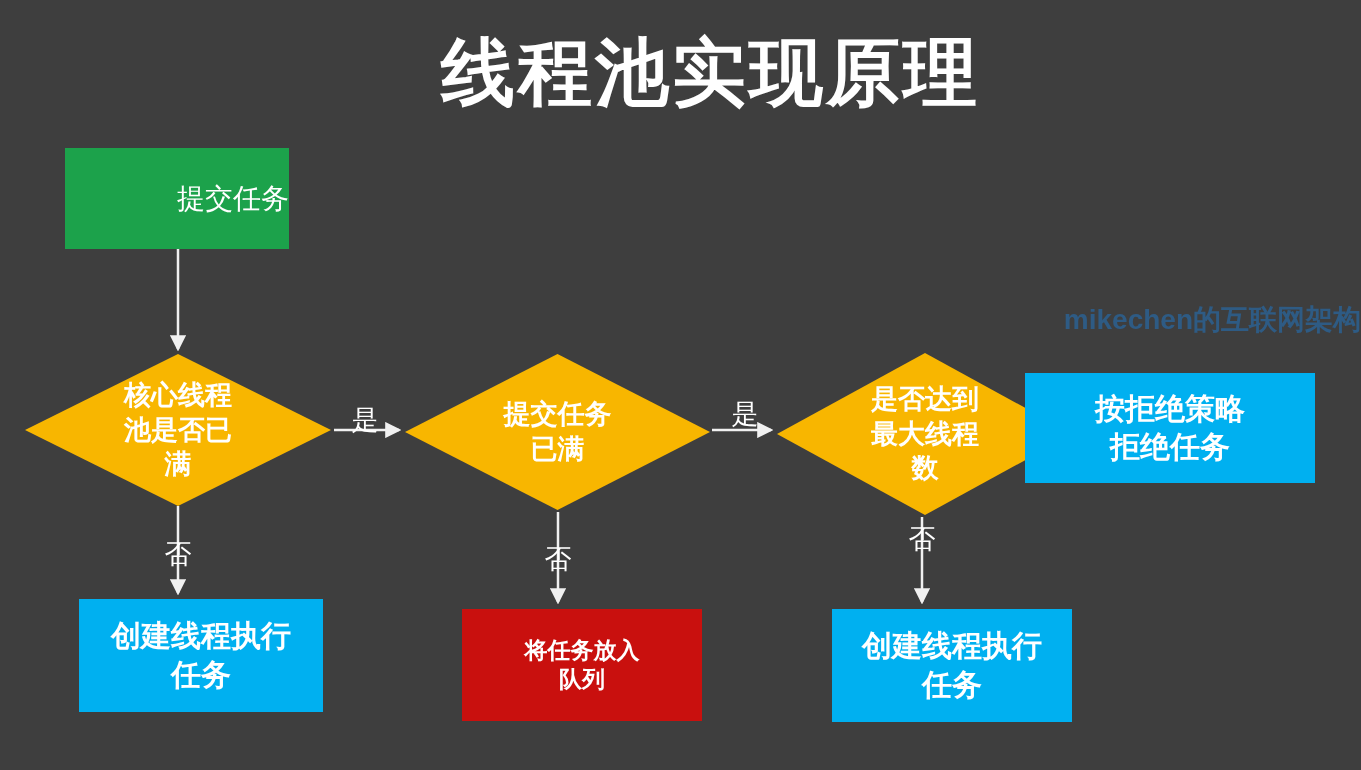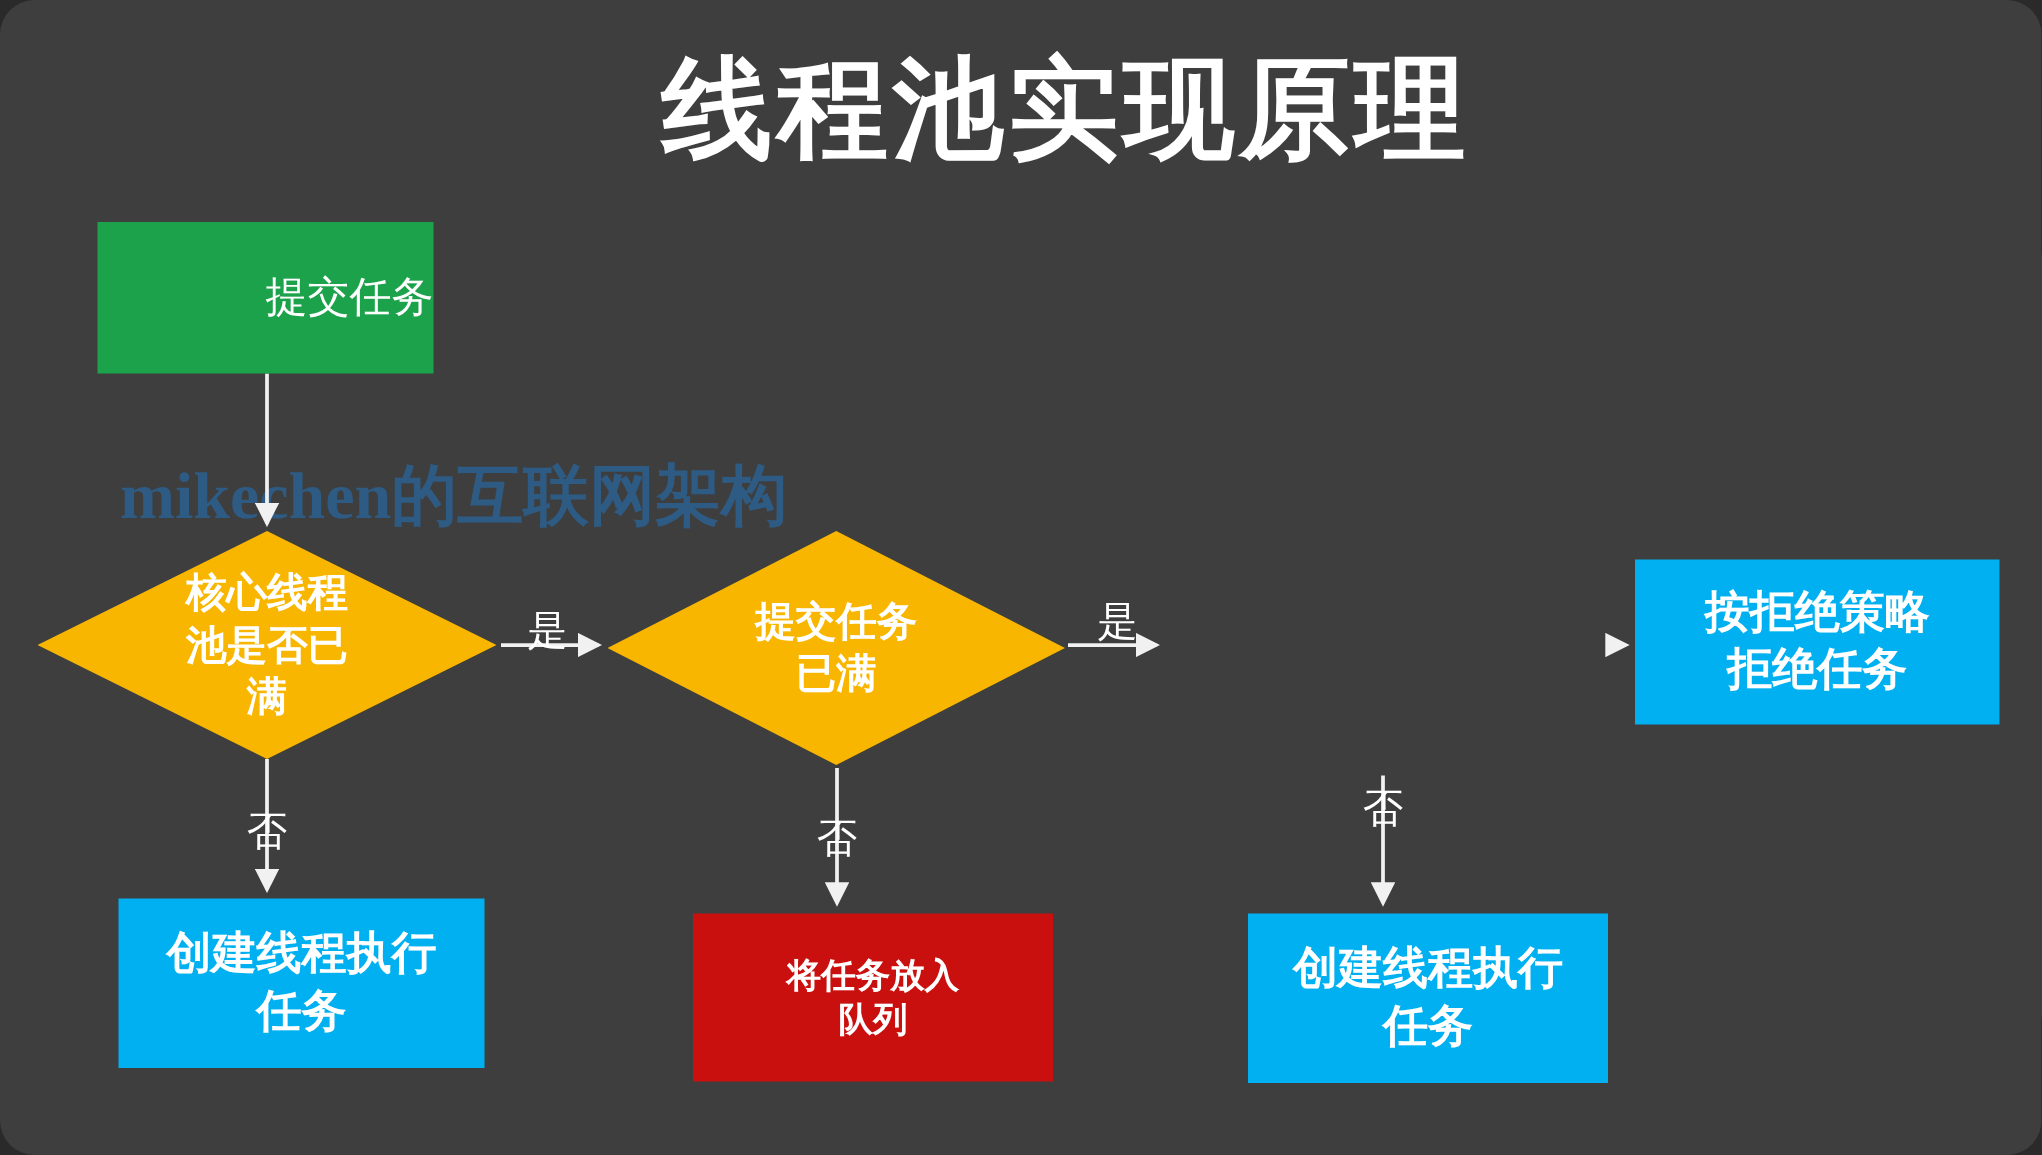--- a/index.html
+++ b/index.html
@@ -1,34 +1,33 @@
 <!DOCTYPE html>
 <html><head>
 <meta charset="utf-8">
 <style>
   html,body { margin:0; padding:0; background:#2a2a2a; }
   .canvas {
     position:relative;
     width:1361px; height:770px;
     background:#3E3E3E;
     overflow:hidden;
-    font-family:Liberation Serif, serif;
-    border-radius:23px;
+    font-family:Liberation Sans, sans-serif;
   }
   .title {
     position:absolute; top:24px; left:60px; right:0;
     text-align:center;
     color:#ffffff;
     font-size:74px; font-weight:800; letter-spacing:3px;
   }
   .watermark {
     position:absolute; top:301px; left:80px; right:0;
-    text-align:left;
+    text-align:right;
     color:#2E5B84;
-    font-size:44px; font-weight:700;
+    font-size:28px; font-weight:700;
   }
   .node {
     position:absolute;
     display:flex; align-items:center; justify-content:center;
     text-align:center;
     color:#ffffff;
     white-space:pre-line;
     line-height:1.28;
   }
   .rect-green { background:#1CA24B; font-size:28px; font-weight:400; }
@@ -36,21 +35,21 @@
   .rect-red   { background:#C9100E; font-size:23px; font-weight:700; }
   .diamond {
     background:#F8B600;
     clip-path:polygon(50% 0, 100% 50%, 50% 100%, 0 50%);
     font-size:27px; font-weight:700;
   }
   #node-start        { left:65px;   top:148px; width:224px; height:101px;justify-content:flex-end; }
   #node-d1           { left:25px;   top:354px; width:306px; height:152px; }
   #node-d2           { left:405px;  top:354px; width:305px; height:156px; }
   #node-d3           { left:777px;  top:353px; width:296px; height:162px; }
-  #node-reject       { left:1090px; top:373px; width:243px; height:110px;align-items:center; }
+  #node-reject       { left:1025px; top:373px; width:290px; height:110px;align-items:center; }
   #node-create-left  { left:79px;   top:599px; width:244px; height:113px; }
   #node-enqueue      { left:462px;  top:609px; width:240px; height:112px; }
   #node-create-right { left:832px;  top:609px; width:240px; height:113px; }
 
   .edge-label {
     position:absolute;
     width:44px; text-align:center;
     color:#ffffff; font-size:27px; font-weight:400;
   }
   #label-yes1 { left:343px; top:402px; }
@@ -97,20 +96,25 @@
     <span>核心线程
 池是否已
 满</span>
   </div>
 
   <div class="node diamond" id="node-d2">
     <span>提交任务
 已满</span>
   </div>
 
+  <div class="node diamond" id="node-d3">
+    <span>是否达到
+最大线程
+数</span>
+  </div>
 
   <div class="node rect-blue" id="node-reject">
     <span>按拒绝策略
 拒绝任务</span>
   </div>
 
   <div class="node rect-blue" id="node-create-left">
     <span>创建线程执行
 任务</span>
   </div>

